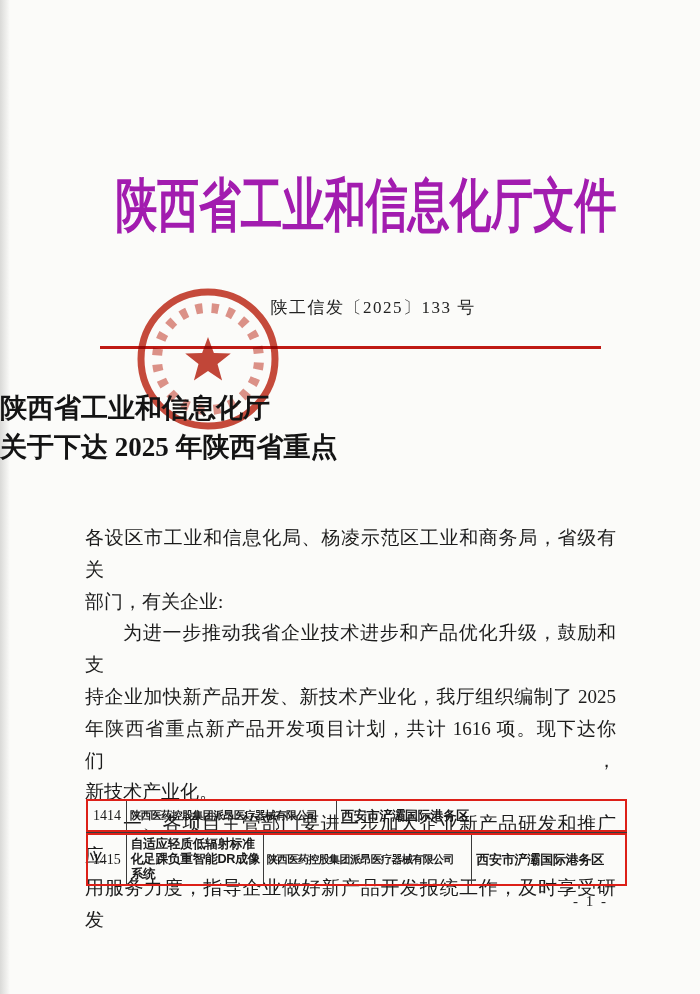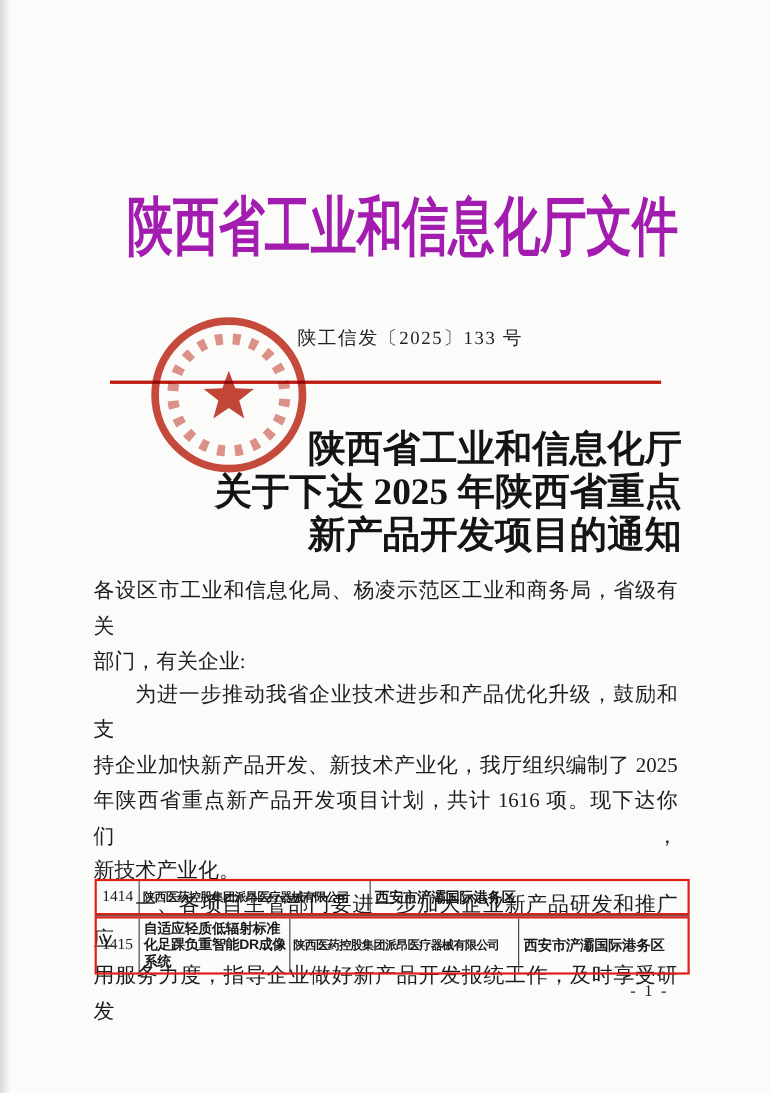--- a/index.html
+++ b/index.html
@@ -26,30 +26,30 @@
   }
   .red-line{
     position:absolute;top:346px;left:100px;width:501px;height:2.5px;
     background:#bf1a14;z-index:1;
   }
   .seal{
     position:absolute;left:134px;top:285px;width:148px;height:148px;
     mix-blend-mode:multiply;opacity:.92;z-index:2;
   }
   .doc-title{
-    position:absolute;top:389px;left:0;width:620px;text-align:right;
-    font-size:34px;font-weight:bold;line-height:39px;color:#141414;z-index:3;
+    position:absolute;top:389px;left:0;width:620px;text-align:left;
+    font-size:27px;font-weight:bold;line-height:39px;color:#141414;z-index:3;
   }
   .body-text{
     position:absolute;top:522px;left:85px;width:531px;
     font-size:19px;line-height:31.8px;color:#1c1c1c;z-index:1;
   }
   .body-text .bl{white-space:nowrap;}
   .body-text .just{text-align:justify;text-align-last:justify;white-space:normal;}
-  .body-text .indent{text-indent:38px;font-family:Liberation Mono, monospace;}
+  .body-text .indent{text-indent:38px;}
   .annot-table{
     position:absolute;top:799px;left:86px;width:469px;z-index:2;
     font-family:"Liberation Sans","DejaVu Sans",sans-serif;
   }
   .t-row{
     display:flex;border:2.5px solid #dd2018;background:rgba(255,255,255,.0);
     align-items:stretch;box-sizing:border-box;width:541px;
   }
   .t-sep{height:1px;background:#3a3a3a;width:541px;}
   .cell{
@@ -83,21 +83,20 @@
 
   <svg class="seal" viewBox="0 0 148 148" aria-hidden="true">
     <circle cx="74" cy="74" r="67" fill="none" stroke="#c43b2b" stroke-width="7"></circle>
     <circle cx="74" cy="74" r="51" fill="none" stroke="#c43b2b" stroke-width="10" stroke-dasharray="7 9" opacity="0.6" transform="rotate(-14 74 74)"></circle>
     <polygon points="74,52 79.9,67.9 96.8,68.6 83.5,79.1 88.1,95.4 74,86 59.9,95.4 64.5,79.1 51.2,68.6 68.1,67.9" fill="#bf3728"></polygon>
   </svg>
 
   <div class="doc-title">
     <div>陕西省工业和信息化厅</div>
     <div>关于下达 2025 年陕西省重点</div>
-    <div>新产品开发项目的通知</div>
   </div>
 
   <div class="body-text">
     <div class="bl just">各设区市工业和信息化局、杨凌示范区工业和商务局，省级有关</div>
     <div class="bl">部门，有关企业:</div>
     <div class="bl just indent">为进一步推动我省企业技术进步和产品优化升级，鼓励和支</div>
     <div class="bl just">持企业加快新产品开发、新技术产业化，我厅组织编制了 2025</div>
     <div class="bl just">年陕西省重点新产品开发项目计划，共计 1616 项。现下达你们，</div>
     <div class="bl">新技术产业化。</div>
     <div class="bl just indent">一、各项目主管部门要进一步加大企业新产品研发和推广应</div>

